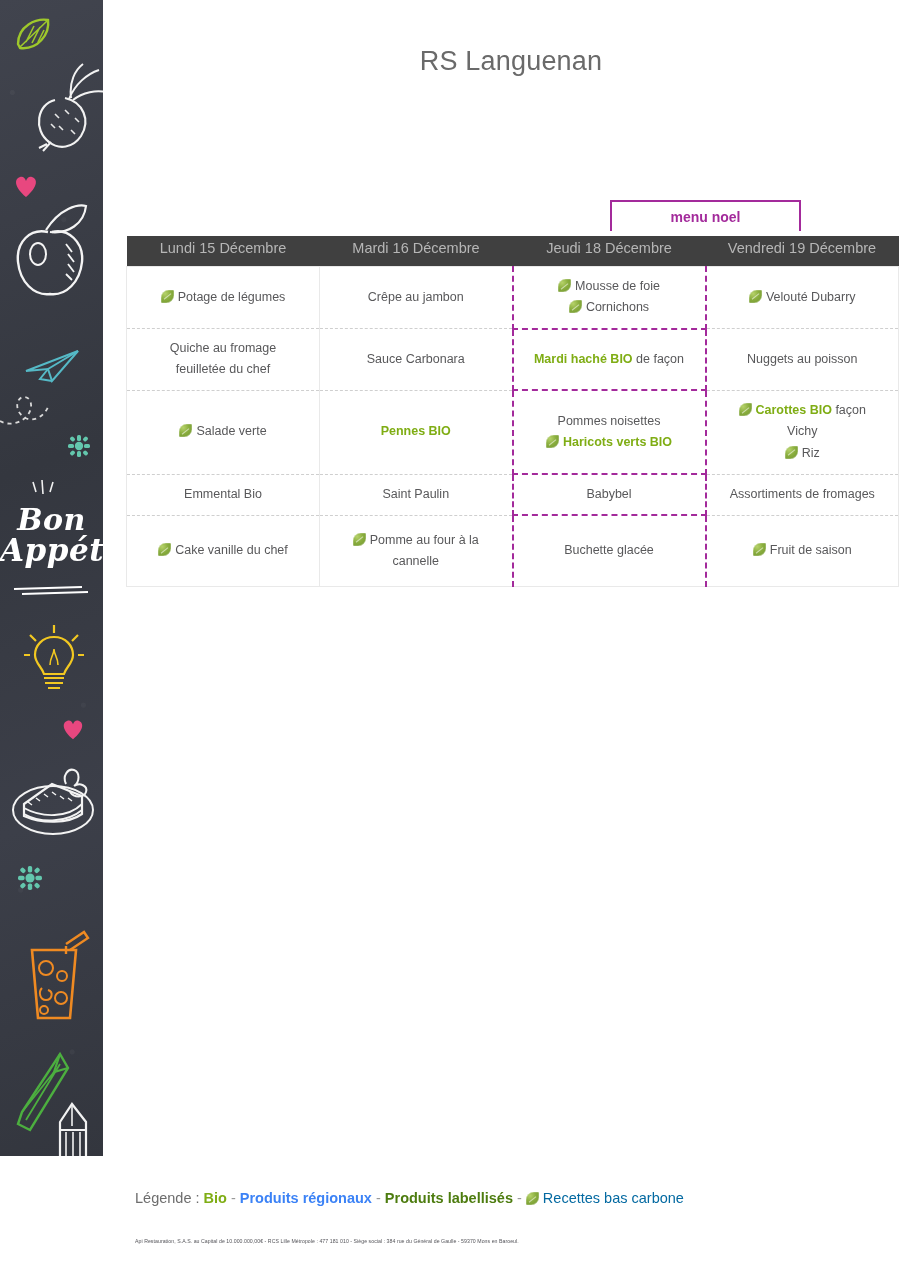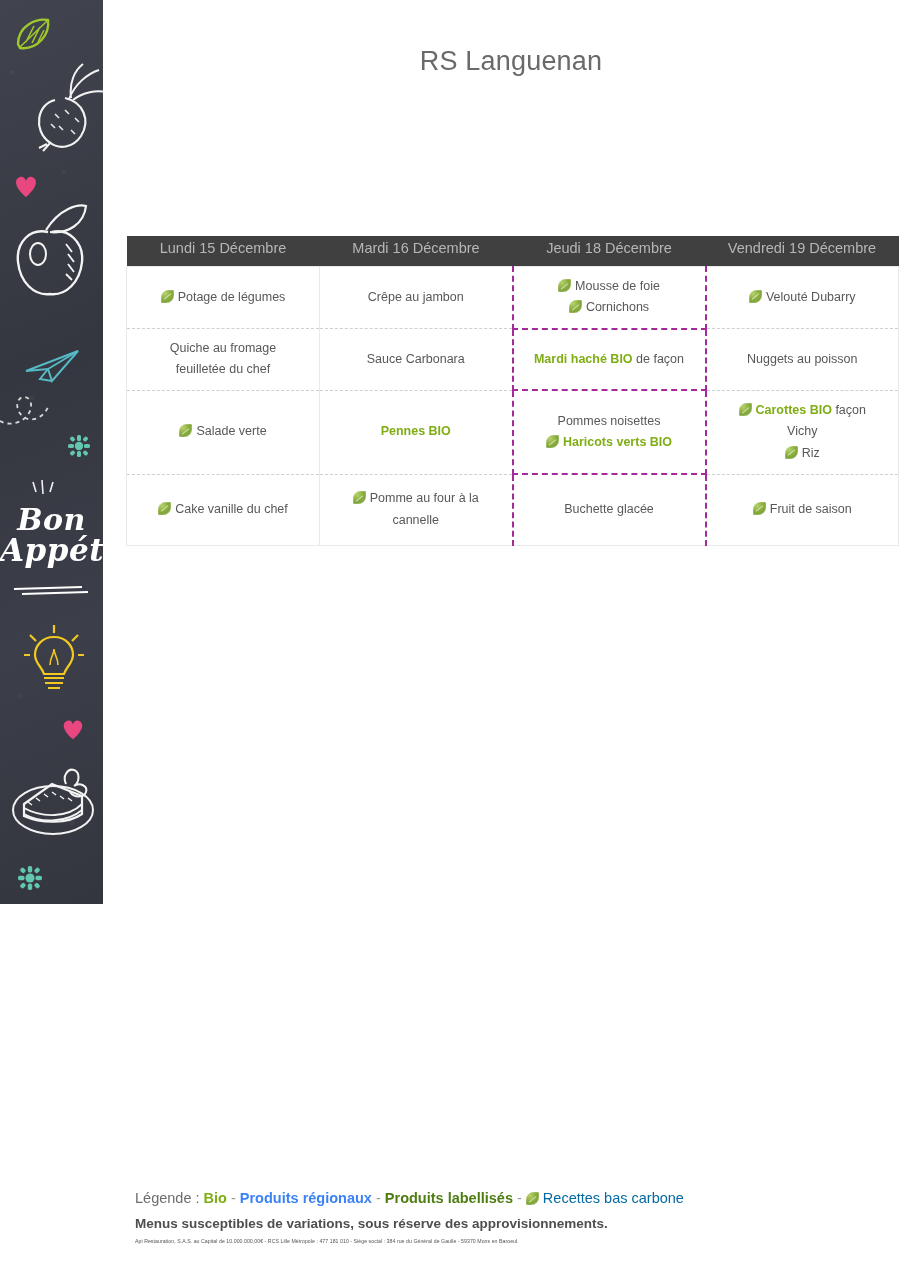--- a/index.html
+++ b/index.html
@@ -6,21 +6,21 @@
   html, body {
     width: 899px; height: 1272px;
     background: #ffffff;
     font-family: "Liberation Sans", sans-serif;
     overflow: hidden;
   }
   .page { position: relative; width: 899px; height: 1272px; background:#fff; }
 
   
   .sidebar {
-    position:absolute; left:0; top:0; width:103px; height:904px;
+    position:absolute; left:0; top:0; width:103px; height:1156px;
     background:#3a3d47;
     background-image:
       radial-gradient(circle at 12% 8%, rgba(255,255,255,.035) 0 2px, transparent 3px),
       radial-gradient(circle at 62% 19%, rgba(255,255,255,.03) 0 2px, transparent 3px),
       radial-gradient(circle at 31% 44%, rgba(255,255,255,.035) 0 2px, transparent 3px),
       radial-gradient(circle at 81% 61%, rgba(255,255,255,.03) 0 2px, transparent 3px),
       radial-gradient(circle at 20% 77%, rgba(255,255,255,.03) 0 2px, transparent 3px),
       radial-gradient(circle at 70% 91%, rgba(255,255,255,.035) 0 2px, transparent 3px),
       linear-gradient(160deg,#41444e 0%,#34373f 40%,#3c3f49 70%,#33363e 100%);
     overflow:hidden;
@@ -249,20 +249,23 @@
 
     <svg class="sb-art" style="left:48px;top:1194px;" width="64" height="78" viewBox="0 0 64 78">
       <path d="M8 18 C0 26 2 42 14 46 C28 50 42 38 38 24 C34 12 18 10 12 22 C6 36 20 56 38 64 C48 68 58 72 64 76" fill="none" stroke="#d9d9d9" stroke-width="1.8" stroke-dasharray="4 4"></path>
     </svg>
   </div>
 
   <div class="content">
 
     <div class="site-title">RS Languenan</div>
 
+    <div class="noel-banner">
+      <span>menu noel</span>
+    </div>
 
     <table class="menu-table">
       <colgroup>
           <col>
           <col>
           <col>
           <col>
         </colgroup>
       <thead>
         <tr>
@@ -313,20 +316,34 @@
             <td class="noel">
               <span class="line"><span class="plain">Pommes noisettes</span></span>
               <span class="line"><span class="leaf"></span><span class="bio">Haricots verts BIO</span></span>
             </td>
             <td>
               <span class="line"><span class="leaf"></span><span class="bio">Carottes BIO</span><span class="plain"> façon</span></span>
               <span class="line"><span class="plain">Vichy</span></span>
               <span class="line"><span class="leaf"></span><span class="plain">Riz</span></span>
             </td>
           </tr>
+          <tr class="r-from">
+            <td>
+              <span class="line"><span class="plain">Emmental Bio</span></span>
+            </td>
+            <td>
+              <span class="line"><span class="plain">Saint Paulin</span></span>
+            </td>
+            <td class="noel">
+              <span class="line"><span class="plain">Babybel</span></span>
+            </td>
+            <td>
+              <span class="line"><span class="plain">Assortiments de fromages</span></span>
+            </td>
+          </tr>
           <tr class="r-dess">
             <td>
               <span class="line"><span class="leaf"></span><span class="plain">Cake vanille du chef</span></span>
             </td>
             <td>
               <span class="line"><span class="leaf"></span><span class="plain">Pomme au four à la</span></span>
               <span class="line"><span class="plain">cannelle</span></span>
             </td>
             <td class="noel">
               <span class="line"><span class="plain">Buchette glacée</span></span>
@@ -335,16 +352,15 @@
               <span class="line"><span class="leaf"></span><span class="plain">Fruit de saison</span></span>
             </td>
           </tr>
         </tbody>
     </table>
 
     <div class="legend">
       <span>Légende : </span><span class="bio">Bio</span><span class="sep"> - </span><span class="reg">Produits régionaux</span><span class="sep"> - </span><span class="lab">Produits labellisés</span><span class="sep"> - </span><span class="leaf"></span><span class="carbon">Recettes bas carbone</span>
     </div>
 
-    <div class="disclaimer">Menus susceptibles de variations, sous réserve des approvisionnements.</div>
     <div class="company">Api Restauration, S.A.S. au Capital de 10.000.000,00€ - RCS Lille Métropole : 477 181 010 - Siège social : 384 rue du Général de Gaulle - 59370 Mons en Baroeul.</div>
   </div>
 </div>
 
 </body></html>

